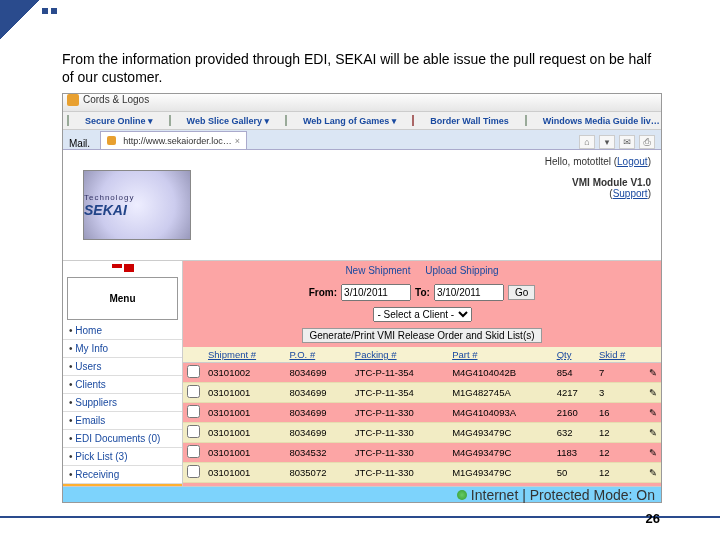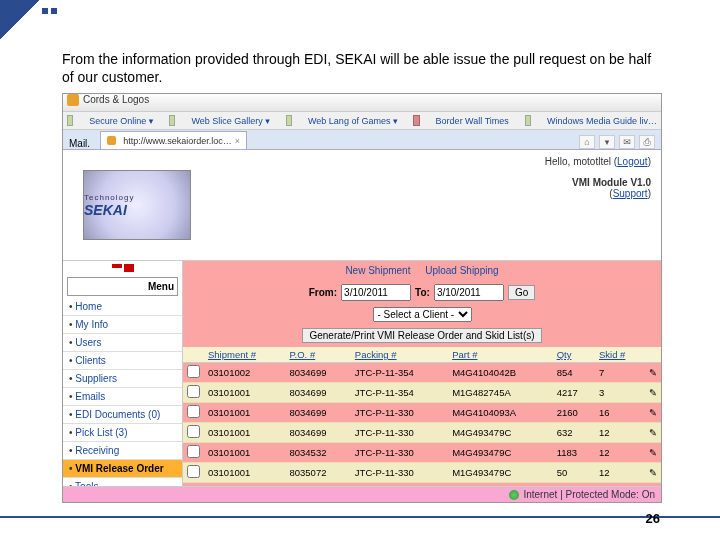--- a/index.html
+++ b/index.html
@@ -6,21 +6,21 @@
   body { font-family: Arial, sans-serif; font-size: 11px; background: #fff; width: 720px; height: 540px; position: relative; overflow: hidden; }
   .slide-bg { position: absolute; top: 0; left: 0; width: 720px; height: 540px; }
   .corner-accent { position: absolute; top: 0; left: 0; width: 40px; height: 40px; background: linear-gradient(135deg, #2a4b8d 50%, transparent 50%); }
   .corner-dots { position: absolute; top: 8px; left: 42px; display: flex; gap: 3px; }
   .corner-dots span { width: 6px; height: 6px; background: #2a4b8d; display: inline-block; }
   .caption { position: absolute; top: 50px; left: 62px; width: 590px; font-size: 14px; color: #000; line-height: 1.3; }
   .page-num { position: absolute; bottom: 14px; right: 60px; font-weight: bold; font-size: 13px; }
   .app { position: absolute; top: 93px; left: 62px; width: 600px; height: 410px; border: 1px solid #999; background: #fff; display: flex; flex-direction: column; }
   .titlebar { height: 18px; background: linear-gradient(#fdfdfd,#e6e6e6); border-bottom: 1px solid #ccc; display: flex; padding: 0 4px; font-size: 10px; color: #333; }
   .favicon { width: 12px; height: 12px; background: #e8a030; border-radius: 2px; margin-right: 4px; }
-  .toolbar { height: 18px; background: #f0f0f0; border-bottom: 1px solid #ccc; display: flex; align-items: center; padding: 0 4px; font-size: 9px; color: #444; gap: 16px; white-space: nowrap; overflow: hidden; }
+  .toolbar { height: 18px; background: #f0f0f0; border-bottom: 1px solid #ccc; display: flex; align-items: center; padding: 0 4px; font-size: 9px; color: #444; gap: 16px; white-space: nowrap; overflow: hidden; font-weight: bold; }
   .tb-icon { width: 11px; height: 11px; display: inline-block; background: #c8d8a0; border: 1px solid #9a9; }
   .tb-icon.red { background: #d88; border-color: #a66; }
   .tb-link { color: #1a4aa0; text-decoration: none; }
   .tabbar { height: 20px; background: #dbe6f4; border-bottom: 1px solid #aac; display: flex; align-items: flex-end; }
   .tab { background: #fff; border: 1px solid #aac; border-bottom: none; height: 18px; padding: 2px 6px; font-size: 9px; color: #333; margin-left: 4px; display: flex; align-items: center; gap: 3px; }
   .tab-close { color: #888; }
   .tabbar-right { margin-left: auto; display: flex; gap: 4px; padding-right: 6px; align-items: center; }
   .tabbar-right .btn { width: 16px; height: 14px; border: 1px solid #ccc; background: #f7f7f7; font-size: 9px; display:flex; align-items:center; justify-content:center; color:#555; }
   .content { flex: 1; display: flex; flex-direction: column; overflow: hidden; }
   .header-row { display: flex; border-bottom: 1px solid #ccc; }
@@ -28,21 +28,21 @@
   .logo-arc { font-size: 8px; letter-spacing: 1px; }
   .logo-main { font-weight: bold; font-style: italic; font-size: 14px; color: #224488; }
   .header-info { flex:1; text-align: right; padding: 6px 10px; font-size: 10px; color: #333; }
   .header-info a { color: #1a4aa0; }
   .body-row { flex:1; display: flex; overflow: hidden; }
   .sidebar { width: 120px; background: #fff; border-right: 1px solid #ccc; }
   .side-flags { display: flex; gap: 2px; justify-content: center; padding: 3px 0; }
   .side-flags span { width: 10px; height: 8px; display: inline-block; }
   .flag-us { background: linear-gradient(#c00 50%, #fff 50%); }
   .flag-jp { background: #c00; }
-  .menu-title { background: #fff; border: 1px solid #999; text-align: right; font-weight: bold; font-size: 10px; padding: 3px; margin: 2px 4px; }
+  .menu-title { background: #fff; border: 1px solid #999; text-align: center; font-weight: bold; font-size: 10px; padding: 15px; margin: 2px 4px; }
   .menu { list-style: none; }
   .menu li { padding: 3px 6px; font-size: 10px; border-bottom: 1px solid #ddd; color: #1a4aa0; cursor: pointer; }
   .menu li.active { background: #ffb030; color: #000; font-weight: bold; }
   .menu li .bullet { color: #333; }
   .main { flex:1; background: #fca5a5; overflow: hidden; display: flex; flex-direction: column; font-size: 10px; }
   .top-links { text-align: center; padding: 4px; font-size: 10px; }
   .top-links a { color: #1a4aa0; margin: 0 6px; text-decoration: none; }
   .daterow { display:flex; align-items:center; justify-content:center; gap:4px; padding: 4px; }
   .daterow input[type=text] { width: 70px; font-size: 10px; padding: 1px; }
   .go { background: #eee; border: 1px solid #999; padding: 1px 6px; font-size: 10px; }
@@ -50,21 +50,21 @@
   .clientrow select { font-size: 10px; }
   .genrow { text-align:center; padding: 4px; }
   .genrow button { font-size: 10px; padding: 1px 6px; background:#eee; border:1px solid #999; }
   .sortrow { text-align:center; padding: 2px; color:#333; }
   .grid { width: 100%; border-collapse: collapse; font-size: 9.5px; }
   .grid th { background: #f7f2d0; padding: 2px 4px; text-align: left; color: #1a4aa0; border-bottom: 1px solid #ccc; font-weight: normal; }
   .grid td { padding: 2px 4px; border-bottom: 1px solid #e6ddb0; }
   .grid tr:nth-child(even) td { background: #f2ecc4; }
   .grid th a { color: #1a4aa0; text-decoration: underline; }
   .row-icon { width: 12px; text-align:center; }
-  .statusbar { height: 16px; background: #f9a8d4; border-top: 1px solid #ccc; display:flex; align-items:center; justify-content:flex-end; font-size:10px; color:#333; padding:0 6px; gap:4px; }
+  .statusbar { height: 16px; background: #7dd3fc; border-top: 1px solid #ccc; display:flex; align-items:center; justify-content:flex-end; font-size:14px; color:#333; padding:0 6px; gap:4px; }
   .globe { width:10px; height:10px; border-radius:50%; background: radial-gradient(#6c6,#393); display:inline-block; }
   .bottom-line { position:absolute; bottom:22px; left:0; width:720px; height:2px; background:#2a4b8d; }
 </style>
 </head>
 <body>
 
 <div class="slide-bg">
   <div class="corner-accent"></div>
   <div class="corner-dots">
       <span></span>

